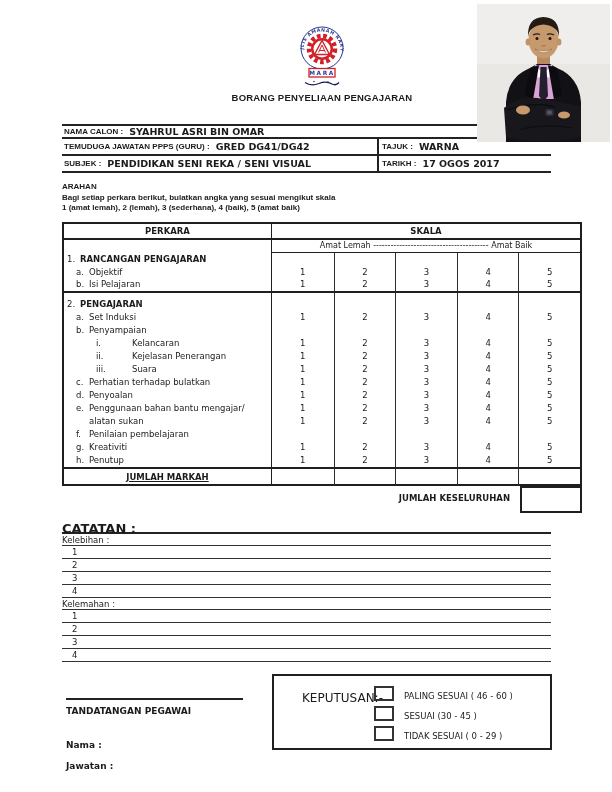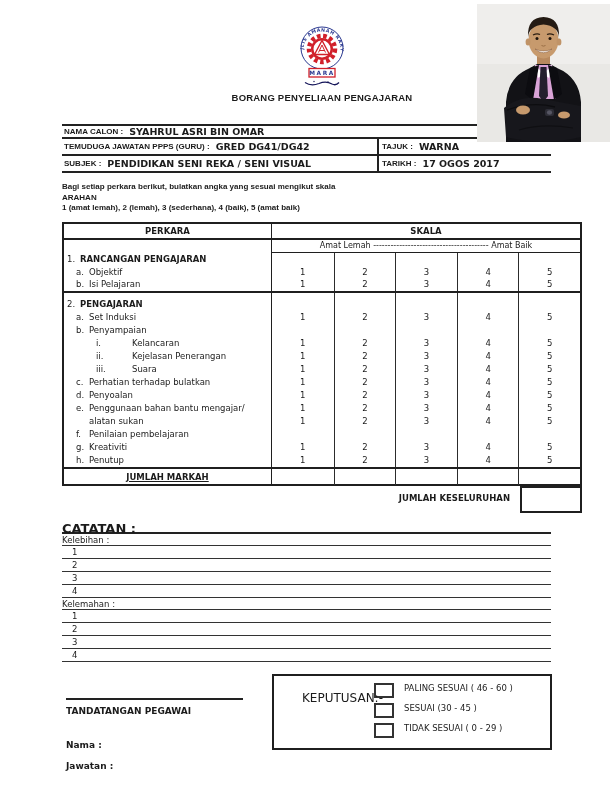--- a/index.html
+++ b/index.html
@@ -76,21 +76,21 @@
   .cat-group-label { font-size:8.5px; height:12px; line-height:12px; border-bottom:1.5px solid #333; }
   .cat-line { font-size:8.5px; height:13px; line-height:13px; padding-left:10px; border-bottom:1.5px solid #333; }
 
   
   .sig-line { position:absolute; top:698px; left:66px; width:177px; border-top:2px solid #222; }
   .sig-label { position:absolute; top:706px; left:66px; font-weight:bold; font-size:9px;
     font-family:"DejaVu Sans", sans-serif; }
   .kbox { position:absolute; top:674px; left:272px; width:280px; height:76px; border:2px solid #1f1f1f;
     padding-top:7px; }
   .kep-label { position:absolute; left:28px; top:15px; font-size:12px; }
-  .krow { display:flex; align-items:flex-start; height:18px; margin:0 12px 2px 100px; }
+  .krow { display:flex; align-items:flex-end; height:18px; margin:0 12px 2px 100px; }
   .kcheck { width:20px; height:15px; border:2px solid #333; background:#fff; flex:0 0 auto; }
   .klabel { font-size:8.5px; margin-left:10px; white-space:nowrap; }
   .nama-label { position:absolute; top:740px; left:66px; font-weight:bold; font-size:9px; }
   .jawatan-label { position:absolute; top:761px; left:66px; font-weight:bold; font-size:9px; }
 </style>
 </head>
 <body>
 
 <div class="page">
 
@@ -173,22 +173,22 @@
         <span class="ivalue">PENDIDIKAN SENI REKA / SENI VISUAL</span>
       </div>
       <div class="icell right">
         <span class="ilabel">TARIKH :</span>
         <span class="ivalue">17 OGOS 2017</span>
       </div>
     </div>
   </div>
 
   <div class="arahan">
+    <div>ARAHAN</div>
     <div>Bagi setiap perkara berikut, bulatkan angka yang sesuai mengikut skala</div>
-    <div>ARAHAN</div>
     <div>1 (amat lemah), 2 (lemah), 3 (sederhana), 4 (baik), 5 (amat baik)</div>
   </div>
 
   <div class="rtable">
     <div class="h1">
       <div class="hc l">PERKARA</div>
       <div class="hc">SKALA</div>
     </div>
     <div class="h2">
       <div class="l"></div>

